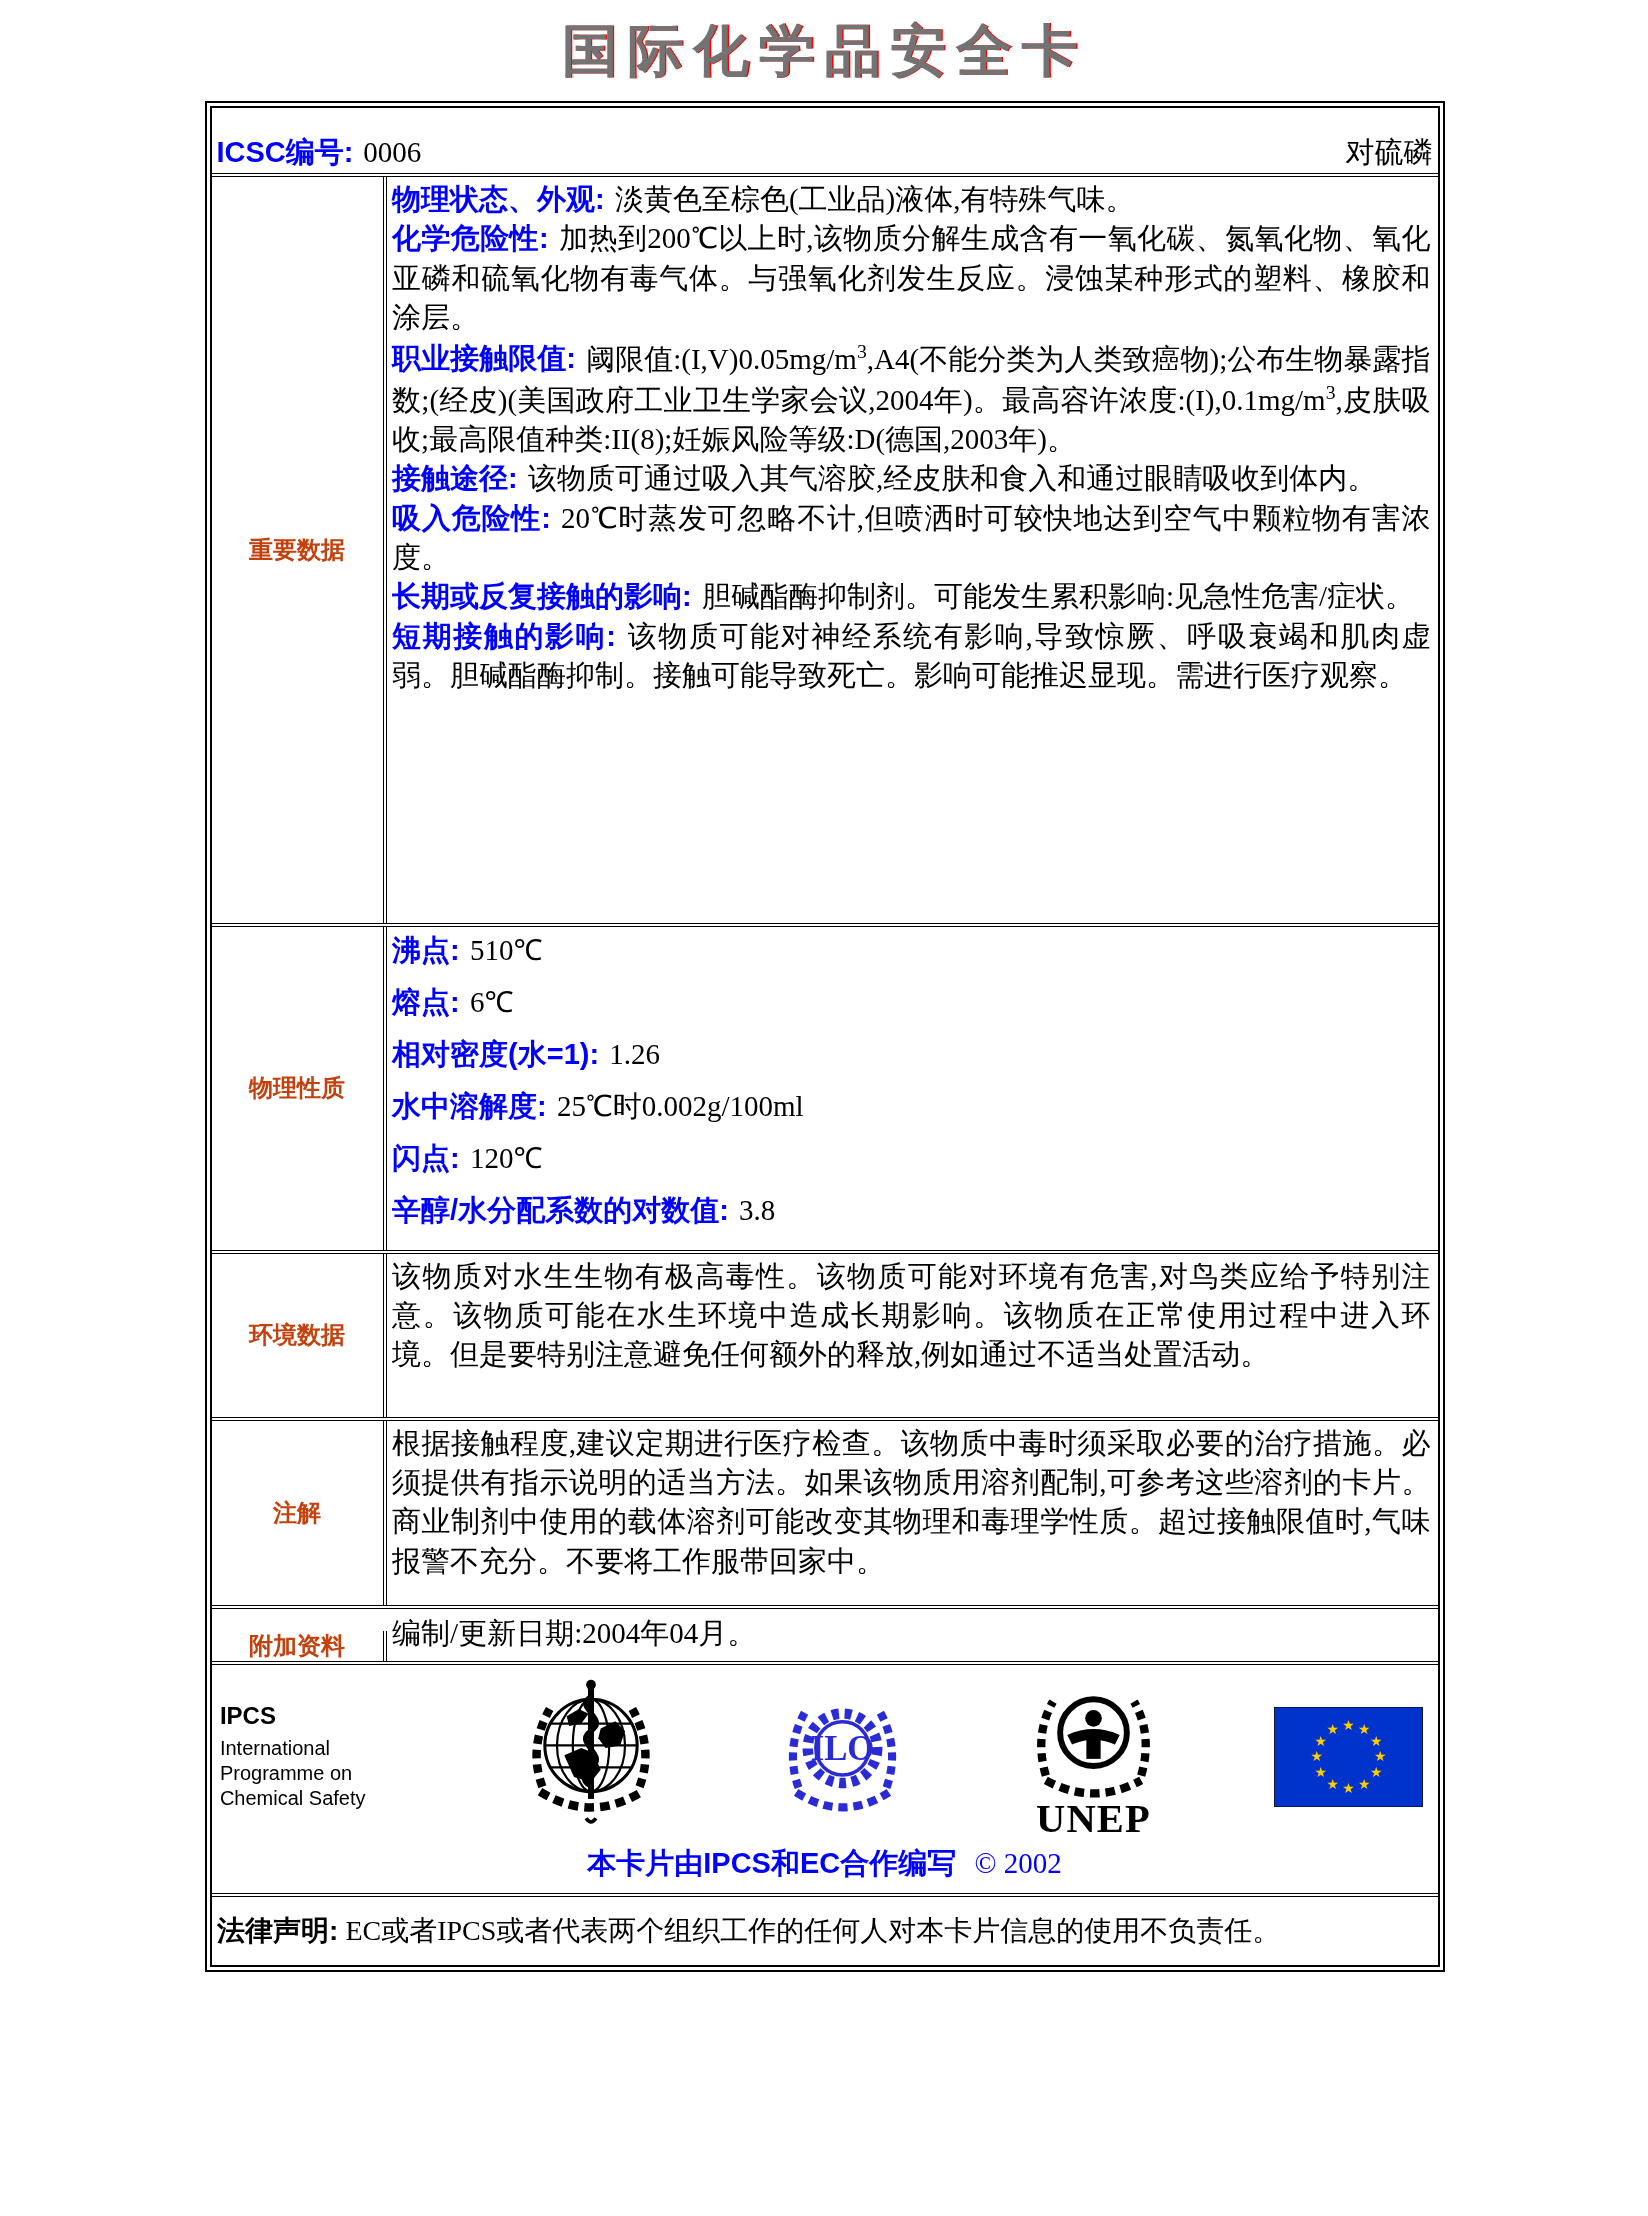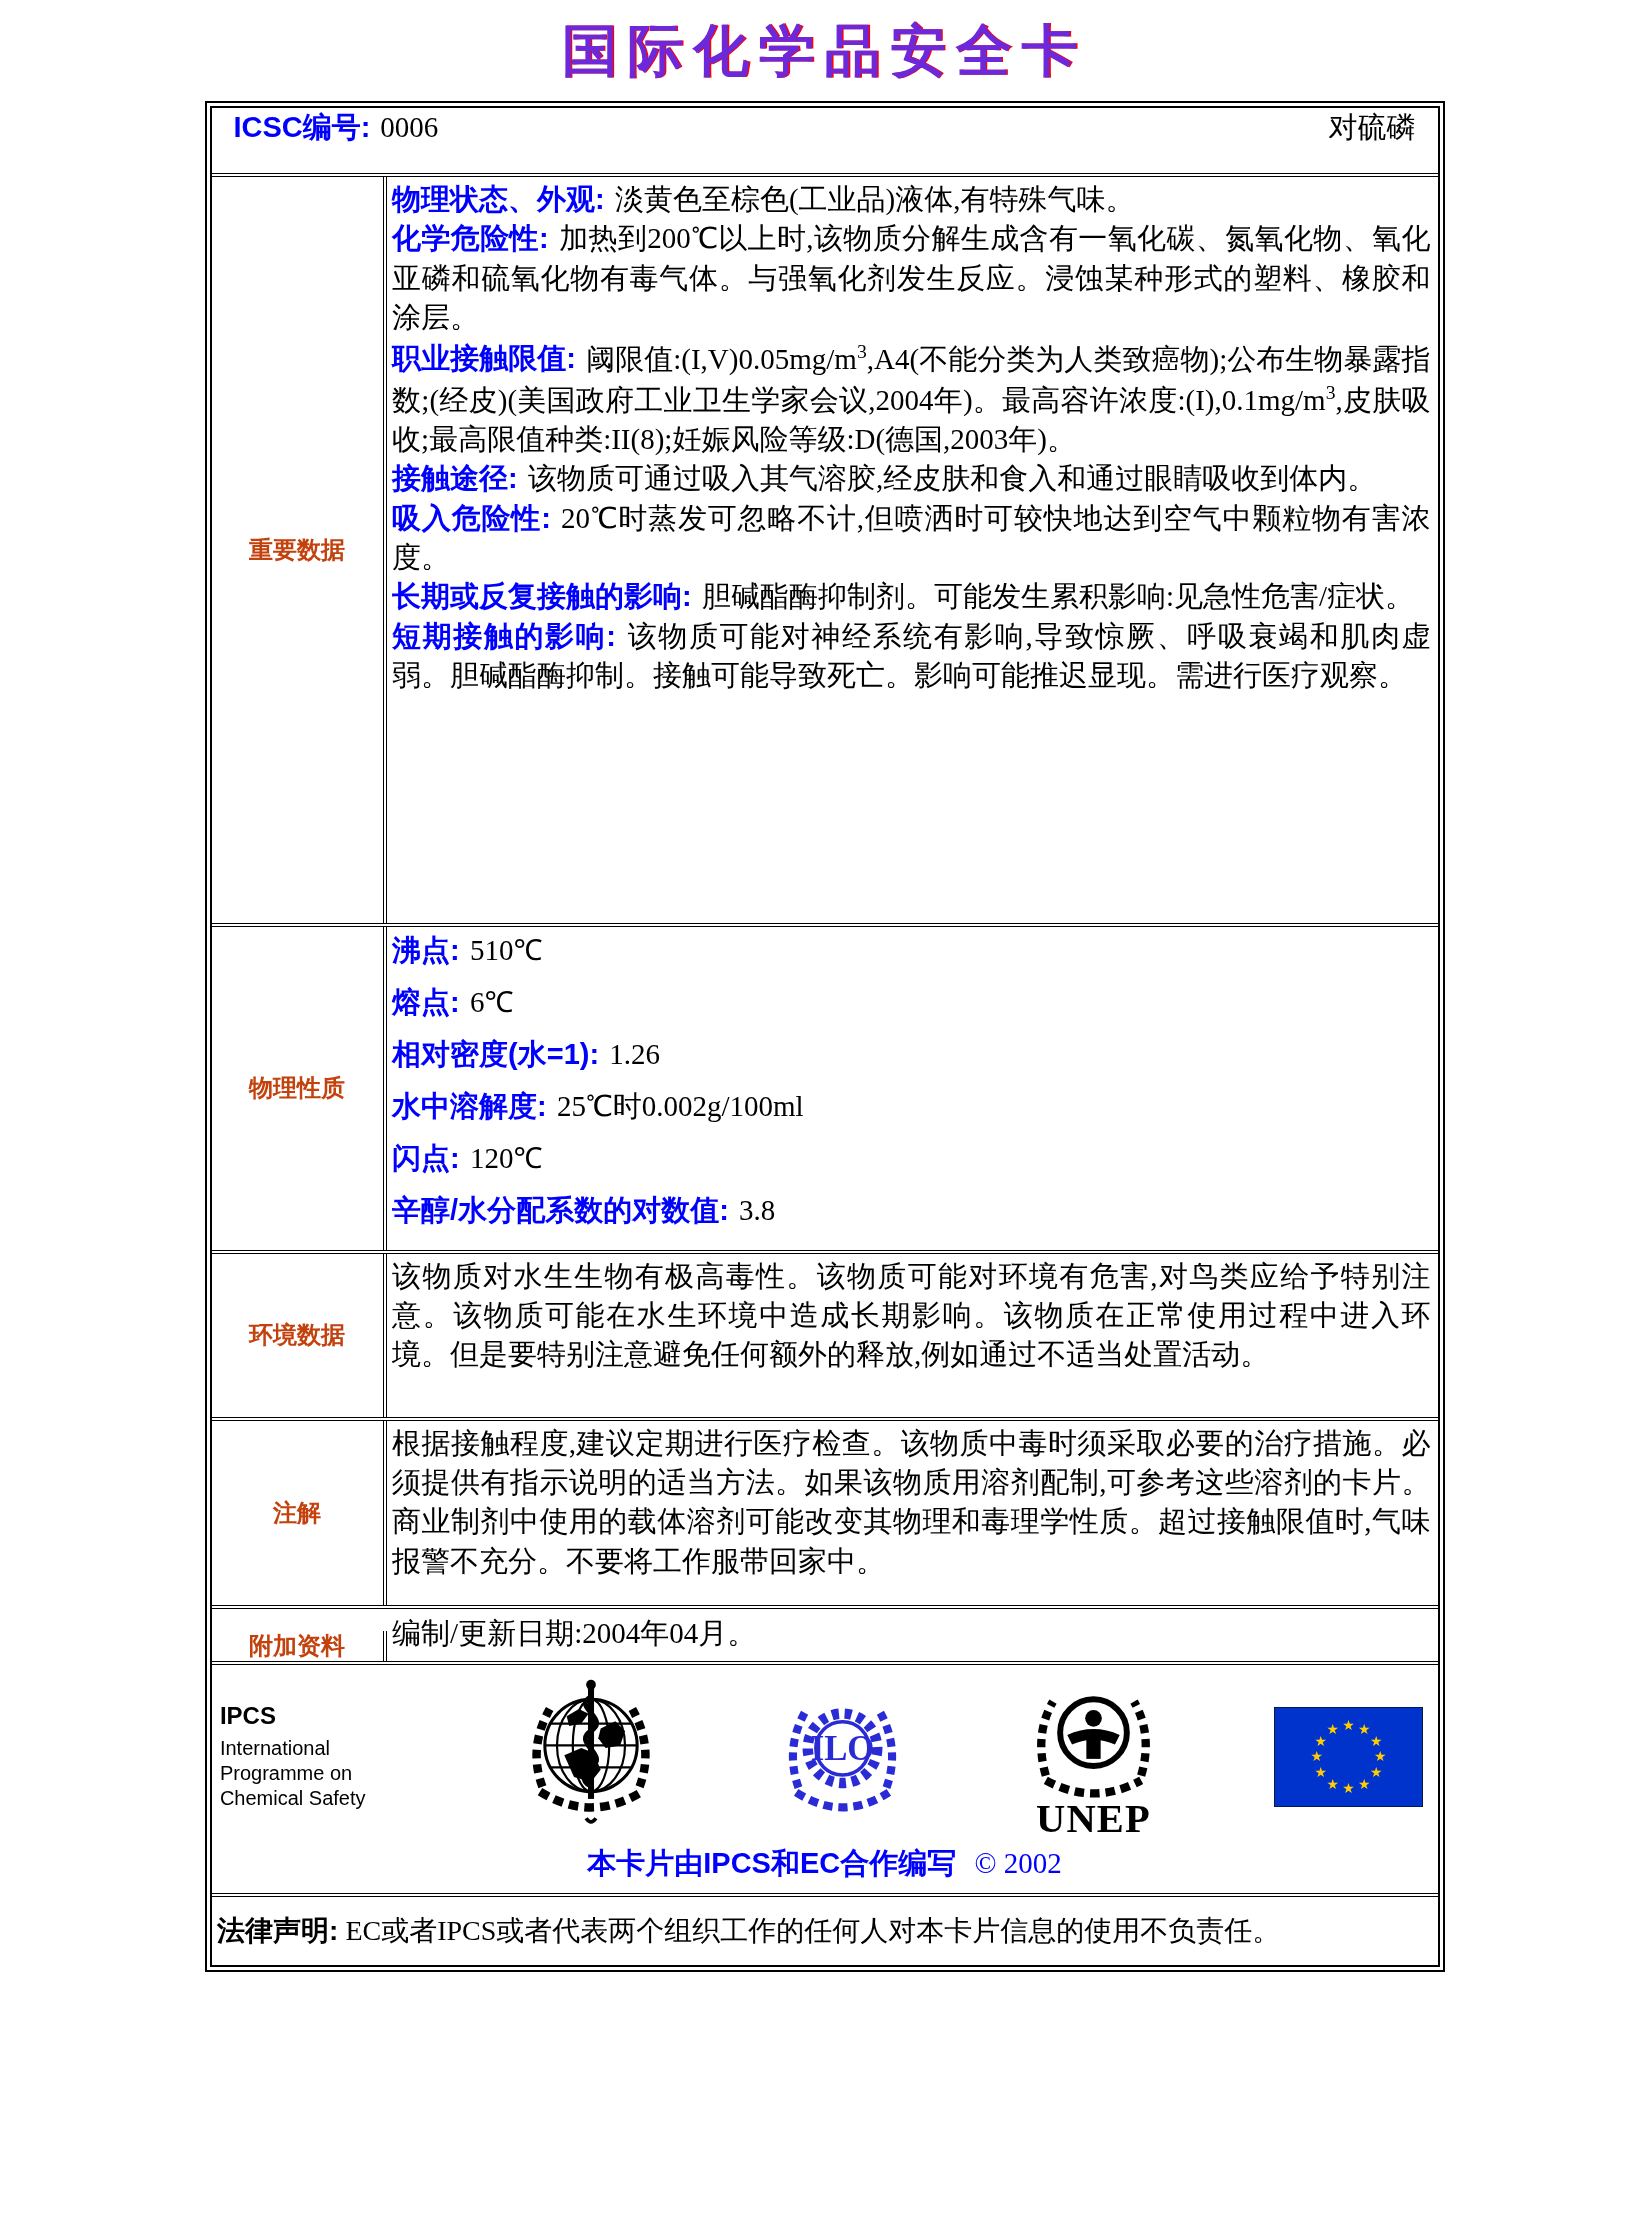--- a/index.html
+++ b/index.html
@@ -5,37 +5,37 @@
   html, body { margin: 0; padding: 0; background: #ffffff; }
   .page {
     width: 1649px; height: 2216px; background: #ffffff;
     font-family: "Liberation Serif", serif; color: #000;
     overflow: hidden; position: relative;
   }
   .main-title {
     padding-top: 14px; text-align: center;
     font-family: "Liberation Sans", sans-serif;
     font-weight: bold; font-size: 56px; letter-spacing: 9.7px;
-    color: #6d28d9;
+    color: #737373;
     text-shadow: 1.4px 0 0 #ff0000;
     white-space: nowrap;
   }
   .card {
     width: 1226px; margin: 11px auto 0;
     border: 7px double #000;
     background: #fff;
   }
   .row { display: flex; align-items: stretch; }
   .row + .row { border-top: 4.9px double #000; }
 
   
   .header-row {
-    min-height: 65px; align-items: flex-start;
+    min-height: 65px; align-items: flex-end;
     justify-content: space-between;
-    padding: 0 22px; font-size: 29px;
+    padding: 0 5px; font-size: 29px;
   }
   .icsc-label {
     color: #0000ff; font-family: "Liberation Sans", sans-serif; font-weight: bold;
   }
   .icsc-number { margin-left: 9.7px; color: #000; }
   .chem-name { color: #000; }
 
   
   .label-cell {
     flex: 0 0 171px; width: 171px;

